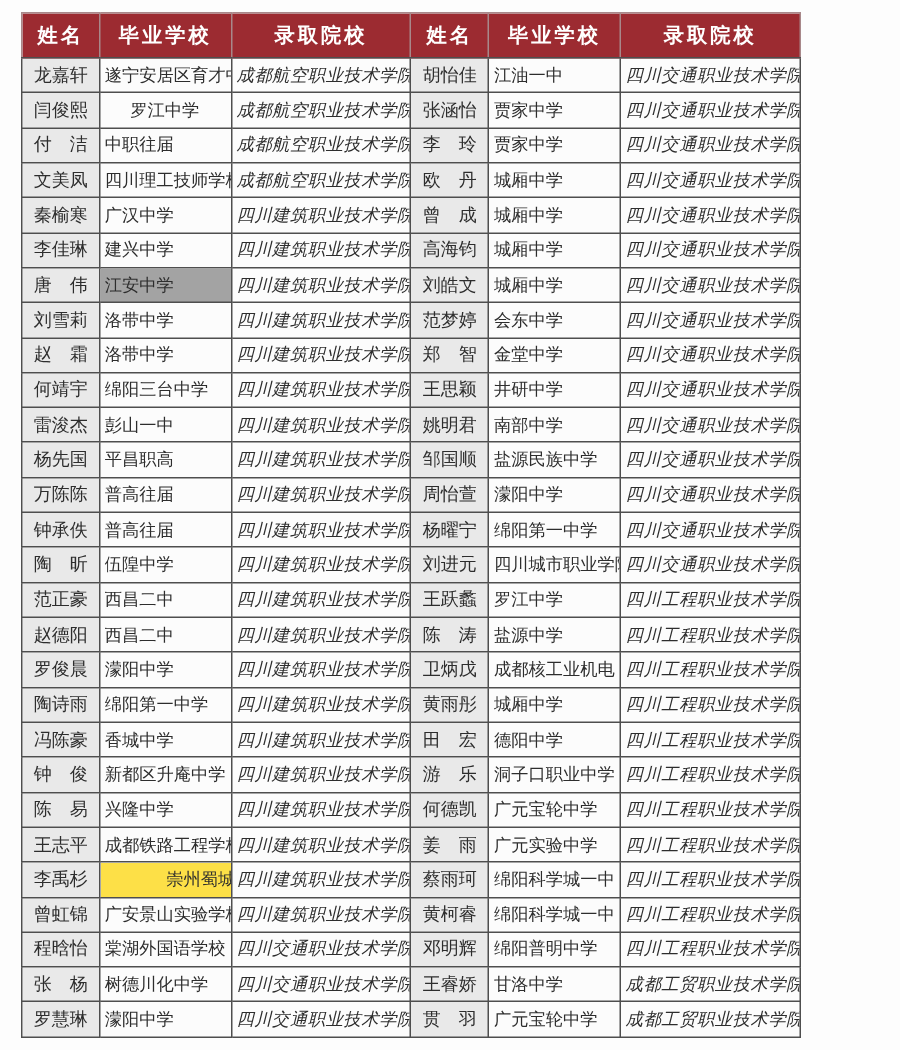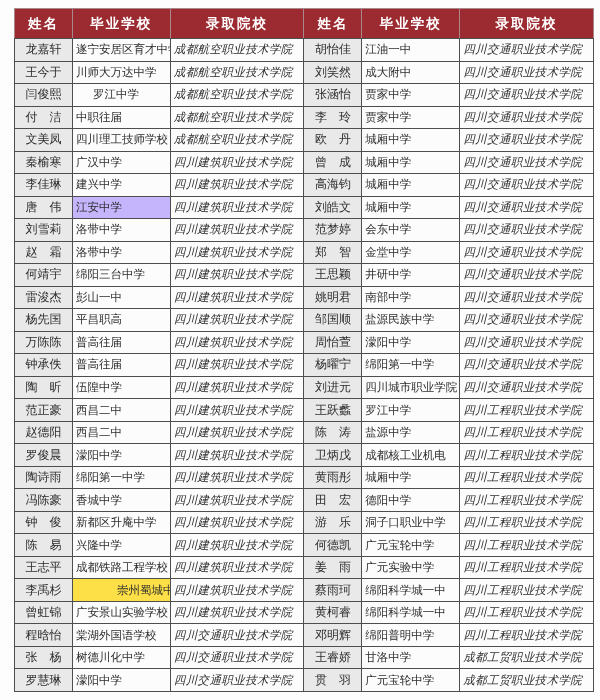--- a/index.html
+++ b/index.html
@@ -8,21 +8,21 @@
     width: 600px;
     height: 700px;
     background: #fdfdfd;
     font-family: "Liberation Serif", "DejaVu Serif", serif;
     overflow: hidden;
   }
   .table-wrap {
     position: absolute;
     left: 14px;
     top: 8px;
-    width: 580px;
+    width: 520px;
     height: 684px;
   }
   table.roster {
     width: 100%;
     height: 100%;
     border-collapse: collapse;
     table-layout: fixed;
   }
   table.roster col.c-name    { width: 10.0%; }
   table.roster col.c-school  { width: 16.9%; }
@@ -80,28 +80,20 @@
     <tbody id="roster-body">
         <tr>
           <td class="name" style="background: rgb(233, 233, 233);">龙嘉轩</td>
           <td class="school" style="background: rgb(252, 252, 252);">遂宁安居区育才中学</td>
           <td class="college" style="background: rgb(252, 252, 252);">成都航空职业技术学院</td>
           <td class="name" style="background: rgb(233, 233, 233);">胡怡佳</td>
           <td class="school" style="background: rgb(252, 252, 252);">江油一中</td>
           <td class="college" style="background: rgb(252, 252, 252);">四川交通职业技术学院</td>
         </tr>
         <tr>
-          <td class="name" style="background: rgb(233, 233, 233);">王今于</td>
-          <td class="school" style="background: rgb(252, 252, 252);">川师大万达中学</td>
-          <td class="college" style="background: rgb(252, 252, 252);">成都航空职业技术学院</td>
-          <td class="name" style="background: rgb(233, 233, 233);">刘笑然</td>
-          <td class="school" style="background: rgb(252, 252, 252);">成大附中</td>
-          <td class="college" style="background: rgb(252, 252, 252);">四川交通职业技术学院</td>
-        </tr>
-        <tr>
           <td class="name" style="background: rgb(233, 233, 233);">闫俊熙</td>
           <td class="school" style="background: rgb(252, 252, 252); padding-left: 20px;">罗江中学</td>
           <td class="college" style="background: rgb(252, 252, 252);">成都航空职业技术学院</td>
           <td class="name" style="background: rgb(233, 233, 233);">张涵怡</td>
           <td class="school" style="background: rgb(252, 252, 252);">贾家中学</td>
           <td class="college" style="background: rgb(252, 252, 252);">四川交通职业技术学院</td>
         </tr>
         <tr>
           <td class="name" style="background: rgb(233, 233, 233);">付　洁</td>
           <td class="school" style="background: rgb(252, 252, 252);">中职往届</td>
@@ -129,21 +121,21 @@
         <tr>
           <td class="name" style="background: rgb(233, 233, 233);">李佳琳</td>
           <td class="school" style="background: rgb(252, 252, 252);">建兴中学</td>
           <td class="college" style="background: rgb(252, 252, 252);">四川建筑职业技术学院</td>
           <td class="name" style="background: rgb(233, 233, 233);">高海钧</td>
           <td class="school" style="background: rgb(252, 252, 252);">城厢中学</td>
           <td class="college" style="background: rgb(252, 252, 252);">四川交通职业技术学院</td>
         </tr>
         <tr>
           <td class="name" style="background: rgb(233, 233, 233);">唐　伟</td>
-          <td class="school" style="background: #c4b5fd;">江安中学</td>
+          <td class="school" style="background: #a3a3a3;">江安中学</td>
           <td class="college" style="background: rgb(252, 252, 252);">四川建筑职业技术学院</td>
           <td class="name" style="background: rgb(233, 233, 233);">刘皓文</td>
           <td class="school" style="background: rgb(252, 252, 252);">城厢中学</td>
           <td class="college" style="background: rgb(252, 252, 252);">四川交通职业技术学院</td>
         </tr>
         <tr>
           <td class="name" style="background: rgb(233, 233, 233);">刘雪莉</td>
           <td class="school" style="background: rgb(252, 252, 252);">洛带中学</td>
           <td class="college" style="background: rgb(252, 252, 252);">四川建筑职业技术学院</td>
           <td class="name" style="background: rgb(233, 233, 233);">范梦婷</td>

